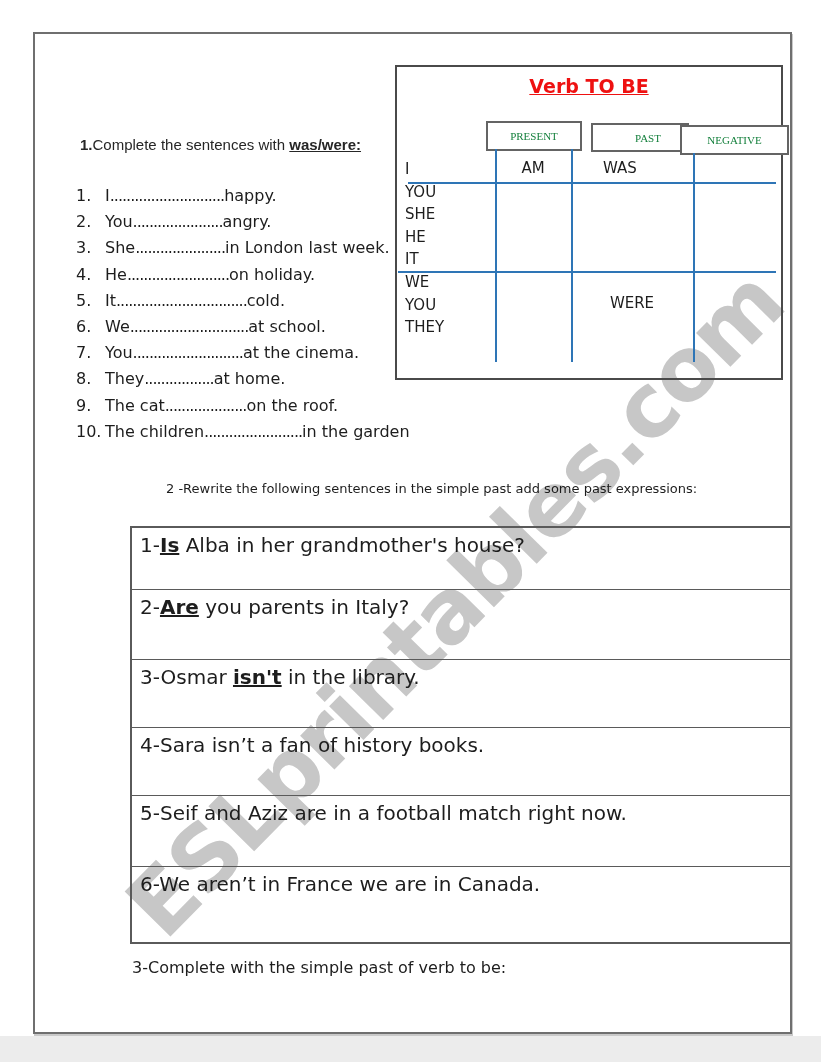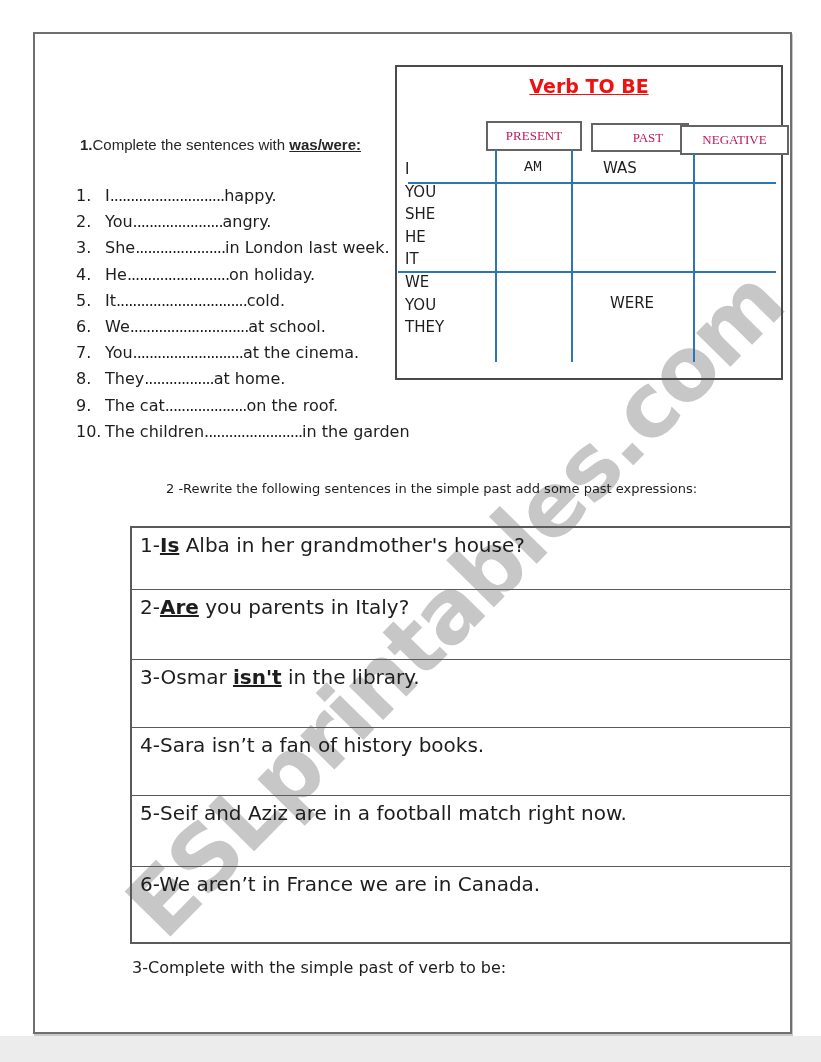--- a/index.html
+++ b/index.html
@@ -24,35 +24,35 @@
   #ex1-list{left:41px;top:152px;width:330px;font-size:16px;}
   .ex1-row{display:flex;height:26.2px;align-items:flex-start;white-space:nowrap;}
   .ex1-num{width:29px;flex:none;}
   .dots{letter-spacing:-1px;}
   
   #verb-box{left:360px;top:31px;width:384px;height:311px;border:2px solid #4a4a4a;
             background:transparent;}
   #verb-title{left:0;top:8px;width:384px;text-align:center;font-size:19px;
               font-weight:bold;color:#ee1111;text-decoration:underline;}
   .hdr-box{border:2px solid #646464;background:#ffffff;text-align:center;
-           font-family:"Liberation Serif",serif;font-size:13px;color:#be185d;
+           font-family:"Liberation Serif",serif;font-size:11px;color:#15803d;
            display:flex;align-items:center;justify-content:center;}
   #hdr-present{left:89px;top:54px;width:92px;height:26px;}
   #hdr-past{left:194px;top:56px;width:78px;height:25px;padding-left:16px;}
   #hdr-negative{left:283px;top:58px;width:105px;height:26px;font-family:Liberation Serif, serif;}
   .vline{width:2px;background:#2e75b6;}
   #vline1{left:98px;top:82px;height:213px;}
   #vline2{left:174px;top:82px;height:213px;}
   #vline3{left:296px;top:86px;height:209px;}
   .hline{height:2px;background:#2e75b6;}
   #hline1{left:11px;top:115px;width:368px;}
   #hline2{left:1px;top:204px;width:378px;}
   #pronouns{left:8px;top:91px;font-size:15px;line-height:22.6px;}
   .cell{font-size:15px;text-align:center;}
-  #cell-am{left:98px;top:92px;width:76px;font-family:Liberation Mono, monospace;}
+  #cell-am{left:98px;top:92px;width:76px;}
   #cell-was{left:174px;top:92px;width:98px;}
   #cell-were{left:174px;top:227px;width:122px;}
   
   #ex2-heading{left:97px;top:447px;font-size:13px;margin-left:34px;}
   #ex2-table{left:95px;top:492px;width:668px;border:2px solid #5a5a5a;
              display:flex;flex-direction:column;background:transparent;}
   .ex2-row{box-sizing:border-box;padding:5px 8px 0 8px;font-size:20px;}
   .ex2-row + .ex2-row{border-top:1px solid #5a5a5a;}
   #ex2-r1{height:61px;} #ex2-r2{height:70px;} #ex2-r3{height:68px;}
   #ex2-r4{height:68px;} #ex2-r5{height:71px;} #ex2-r6{height:76px;}

